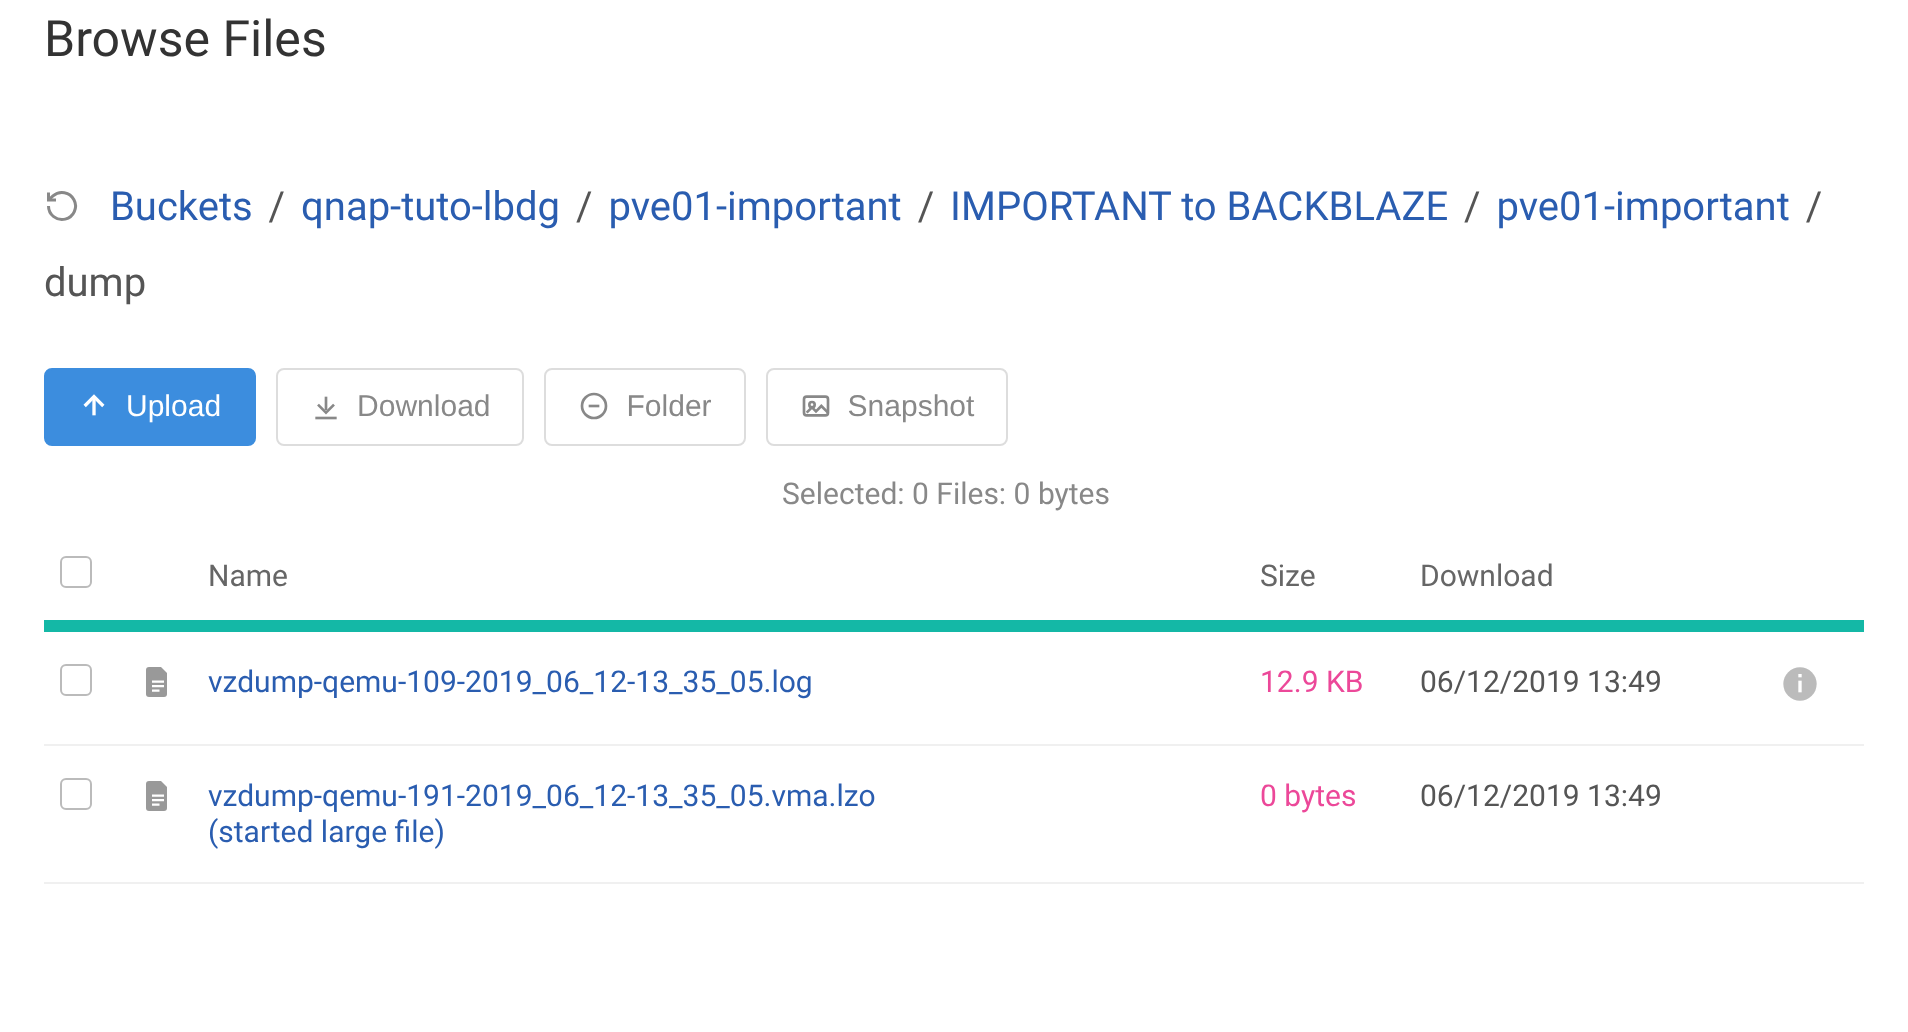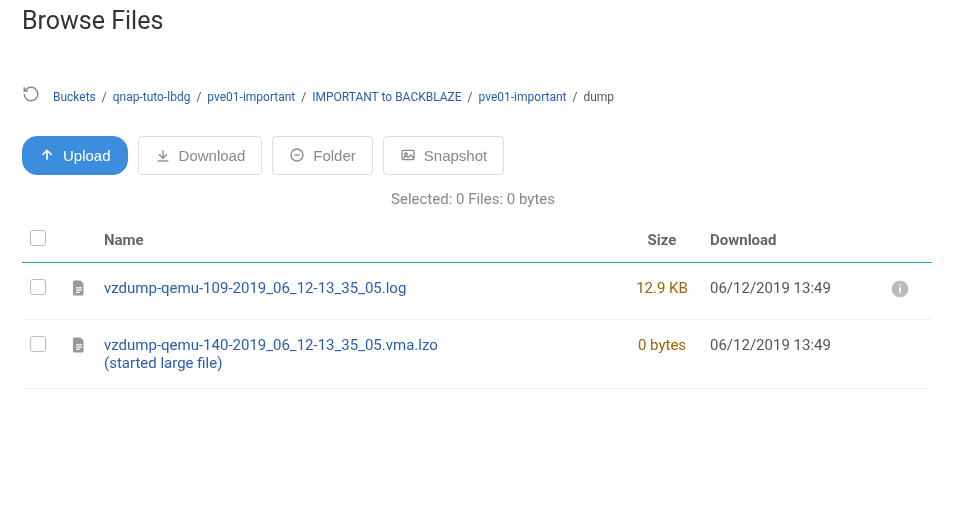--- a/index.html
+++ b/index.html
@@ -1,38 +1,38 @@
 <!DOCTYPE html>
 <html><head>
   <meta charset="utf-8">
   <style>
     * { box-sizing: border-box; margin: 0; padding: 0; }
     body { font-family: -apple-system, BlinkMacSystemFont, "Segoe UI", Roboto, "Helvetica Neue", Arial, sans-serif; color: #333; background: #fff; padding: 6px 22px; width: 954px; }
     h1 { font-size: 25px; font-weight: 400; color: #333; margin-bottom: 50px; }
-    .breadcrumb { color: #4a5a7a; font-size: 12px; line-height: 1.8; margin-bottom: 25px; display: block; }
+    .breadcrumb { color: #4a5a7a; font-size: 20px; line-height: 1.8; margin-bottom: 25px; display: block; }
     .breadcrumb .refresh { display: inline-block; margin-right: 10px; color: #888; vertical-align: middle; }
     .breadcrumb a { color: #2a5db0; text-decoration: none; }
     .breadcrumb .sep { color: #555; margin: 0 3px; }
     .breadcrumb .current { color: #555; }
     .toolbar { display: flex; gap: 10px; margin-bottom: 15px; }
     .btn { display: inline-flex; align-items: center; gap: 8px; padding: 10px 16px; border: 1px solid #ddd; border-radius: 4px; background: #fff; color: #888; font-size: 15px; cursor: pointer; }
     .btn .icn { display: inline-flex; }
-    .btn-primary { background: #3c8dde; border-color: #3c8dde; color: #fff; border-radius: 15px; }
+    .btn-primary { background: #3c8dde; border-color: #3c8dde; color: #fff; }
     .btn-secondary-active { color: #333; }
     .status { text-align: center; color: #888; font-size: 15px; margin-bottom: 10px; padding-right: 8px;}
     table { width: 100%; border-collapse: collapse; }
-    thead th { text-align: left; font-weight: 700; color: #666; padding: 12px 8px; border-bottom: 1px solid #14b8a6; font-size: 15px; }
-    thead th.size { text-align: center; width: 80px; }
+    thead th { text-align: left; font-weight: 400; color: #666; padding: 12px 8px; border-bottom: 6px solid #14b8a6; font-size: 15px; }
+    thead th.size { text-align: left; width: 80px; }
     thead th.uploaded { width: 180px; }
     thead th.checkbox-col { width: 40px; }
     thead th.icon-col { width: 30px; }
     thead th.info-col { width: 50px; }
     tbody td { padding: 16px 8px; border-bottom: 1px solid #f0f0f0; vertical-align: top; font-size: 15px; color: #666; margin-left: 40px; }
     tbody td.name a { color: #2a5db0; text-decoration: none; }
-    tbody td.size { text-align: center; color: #a16207; }
+    tbody td.size { text-align: left; color: #ec4899; }
     tbody td.uploaded { color: #555; }
     .checkbox { width: 16px; height: 16px; border: 1px solid #bbb; border-radius: 3px; display: inline-block; background: #fff; }
     .file-icon { color: #999; display: inline-flex; }
     .info-icon { color: #bbb; display: inline-flex; cursor: pointer; }
     .subtext { display: block; color: #2a5db0; }
   </style>
 </head>
 <body>
 
 <h1>Browse Files</h1>
@@ -123,19 +123,19 @@
           </span></td>
       </tr>
       <tr>
         <td><span class="checkbox"></span></td>
         <td><span class="file-icon">
             <svg width="18" height="18" viewBox="0 0 24 24" fill="currentColor">
               <path d="M6 2h8l4 4v14a2 2 0 0 1-2 2H6a2 2 0 0 1-2-2V4a2 2 0 0 1 2-2z"></path>
               <path fill="#fff" d="M8 11h8v1.5H8zM8 14h8v1.5H8zM8 17h5v1.5H8z"></path>
             </svg>
           </span></td>
-        <td class="name"><a href="#">vzdump-qemu-140-2019_06_12-13_35_05.vma.lzo</a><span class="subtext">(started large file)</span></td>
+        <td class="name"><a href="#">vzdump-qemu-191-2019_06_12-13_35_05.vma.lzo</a><span class="subtext">(started large file)</span></td>
         <td class="size">0 bytes</td>
         <td class="uploaded">06/12/2019 13:49</td>
         <td></td>
       </tr>
     </tbody>
 </table>
 
 </body></html>

